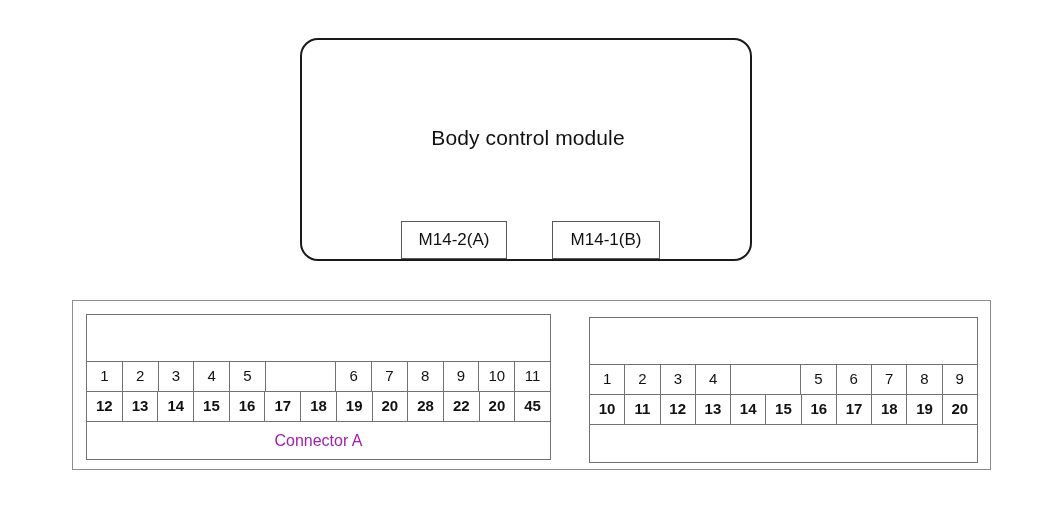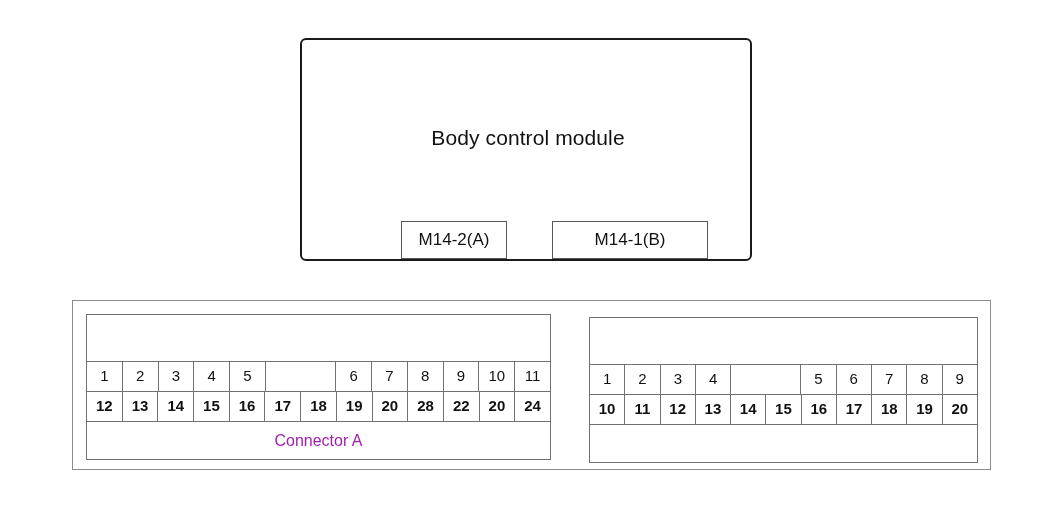--- a/index.html
+++ b/index.html
@@ -18,21 +18,21 @@
 
   
   #module-box {
     position: absolute;
     left: 300px;
     top: 38px;
     width: 452px;
     height: 223px;
     box-sizing: border-box;
     border: 2px solid #1a1a1a;
-    border-radius: 6px;
+    border-radius: 18px;
     background: #ffffff;
   }
   #module-title {
     position: absolute;
     left: 0;
     top: 86px;
     width: 452px;
     text-align: center;
     font-size: 21px;
     letter-spacing: 0.1px;
@@ -48,21 +48,21 @@
     background: #ffffff;
     height: 38px;
     line-height: 36px;
     text-align: center;
     font-size: 17px;
     color: #111111;
     white-space: nowrap;
     z-index: 5;
   }
   #stub-a { left: 401px; top: 221px; width: 106px; }
-  #stub-b { left: 552px; top: 221px; width: 156px; }
+  #stub-b { left: 552px; top: 221px; width: 108px; }
 
   
   #pinout-container {
     position: absolute;
     left: 72px;
     top: 300px;
     width: 919px;
     height: 170px;
     box-sizing: border-box;
     border: 1px solid #8a8d90;
@@ -154,21 +154,21 @@
         <div class="pin-cell">14</div>
         <div class="pin-cell">15</div>
         <div class="pin-cell">16</div>
         <div class="pin-cell">17</div>
         <div class="pin-cell">18</div>
         <div class="pin-cell">19</div>
         <div class="pin-cell">20</div>
         <div class="pin-cell">28</div>
         <div class="pin-cell">22</div>
         <div class="pin-cell">20</div>
-        <div class="pin-cell">24</div>
+        <div class="pin-cell">45</div>
       </div>
     <div class="connector-caption">Connector A</div>
   </div>
 
   <div class="connector-panel" id="connector-b-panel">
     <div class="band-blank"></div>
     <div class="pin-row" id="conn-b-top">
         <div class="pin-cell">1</div>
         <div class="pin-cell">2</div>
         <div class="pin-cell">3</div>

